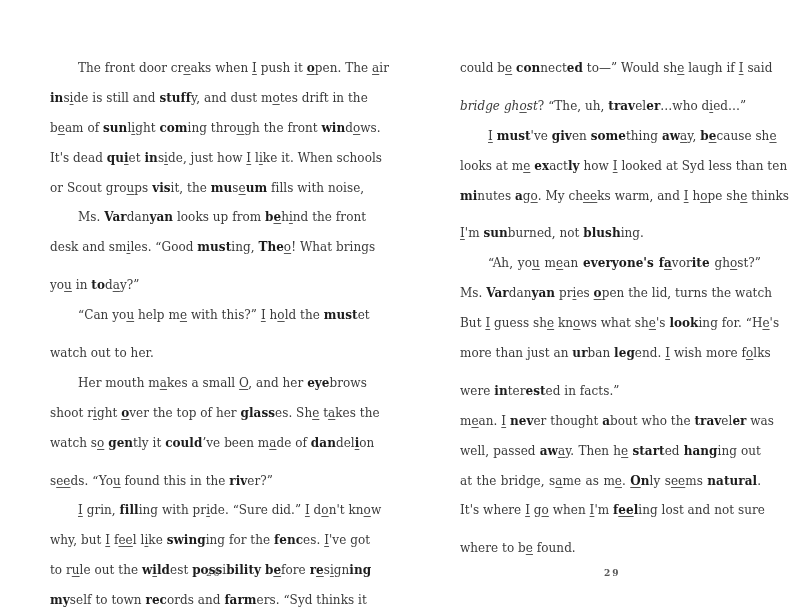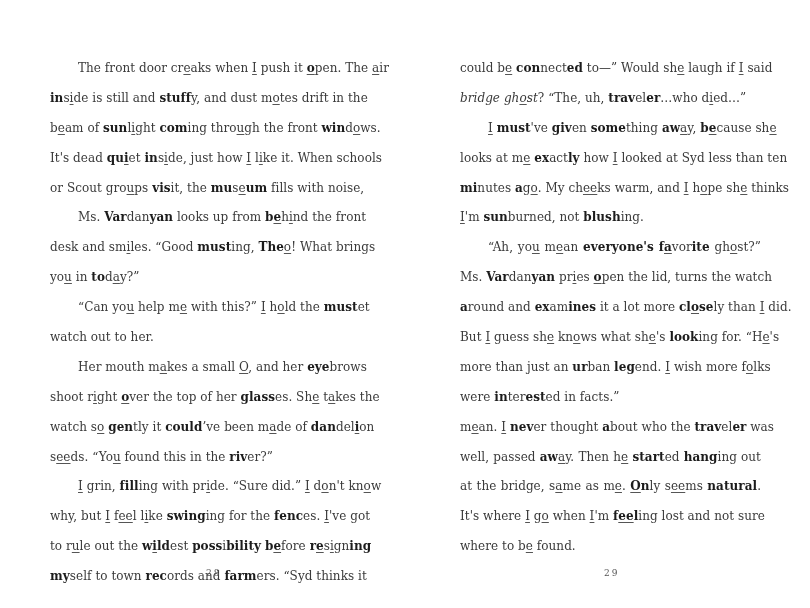--- a/index.html
+++ b/index.html
@@ -13,31 +13,31 @@
     position: absolute; top: 54px; width: 302px;
   }
   #page-left { left: 50px; }
   #page-right { left: 460px; width: 301px; }
   .line {
     height: 29.9px; line-height: 29.9px;
     font-size: 12px; letter-spacing: 0.05px;
     white-space: nowrap;
     text-align: justify; text-align-last: justify;
   }
-  .line.last { text-align-last: left; }
+  .line.last { text-align-last: left; margin-top: 8px; }
   .line.indent { padding-left: 28px; }
   .seg-b { font-weight: bold; color: #1c1c1c; }
   .seg-u { text-decoration: underline; text-decoration-thickness: 1px; text-underline-offset: 2px; text-decoration-color: #555; }
   .seg-i { font-style: italic; }
   .page-number {
     position: absolute; top: 568px; font-size: 9px; letter-spacing: 2px;
     color: #555; font-family: "DejaVu Serif", serif;
   }
   #page-number-left { left: 206px; }
-  #page-number-right { left: 604px; }
+  #page-number-right { left: 604px; font-weight: bold; }
 </style>
 </head>
 <body>
 
 <div id="page-left" class="page">
     <div class="line indent">The front door cr<span class="seg-u">e</span>aks when <span class="seg-u">I</span> push it <span class="seg-b seg-u">o</span>pen. The <span class="seg-u">a</span>ir</div>
     <div class="line"><span class="seg-b">in</span>s<span class="seg-u">i</span>de is still and <span class="seg-b">stuff</span>y, and dust m<span class="seg-u">o</span>tes drift in the</div>
     <div class="line">b<span class="seg-u">e</span>am of <span class="seg-b">sun</span>l<span class="seg-u">i</span>ght <span class="seg-b">com</span>ing thro<span class="seg-u">u</span>gh the front <span class="seg-b">win</span>d<span class="seg-u">o</span>ws.</div>
     <div class="line">It's dead <span class="seg-b">qu</span><span class="seg-b seg-u">i</span>et <span class="seg-b">in</span>s<span class="seg-u">i</span>de, just how <span class="seg-u">I</span> l<span class="seg-u">i</span>ke it. When schools</div>
     <div class="line">or Scout gro<span class="seg-u">u</span>ps <span class="seg-b">vis</span>it, the <span class="seg-b">mu</span>s<span class="seg-u">e</span><span class="seg-b">um</span> fills with noise,</div>
@@ -57,21 +57,20 @@
   </div>
 <div id="page-right" class="page">
     <div class="line">could b<span class="seg-u">e</span> <span class="seg-b">con</span>nect<span class="seg-b">ed</span> to—” Would sh<span class="seg-u">e</span> laugh if <span class="seg-u">I</span> said</div>
     <div class="line last"><span class="seg-i">bridge gh</span><span class="seg-u seg-i">o</span><span class="seg-i">st</span>? “The, uh, <span class="seg-b">trav</span>el<span class="seg-b">er</span>…who d<span class="seg-u">i</span>ed…”</div>
     <div class="line indent"><span class="seg-u">I</span> <span class="seg-b">must</span>'ve <span class="seg-b">giv</span>en <span class="seg-b">some</span>thing <span class="seg-b">aw</span><span class="seg-u">a</span>y, <span class="seg-b">b</span><span class="seg-b seg-u">e</span>cause sh<span class="seg-u">e</span></div>
     <div class="line">looks at m<span class="seg-u">e</span> <span class="seg-b">ex</span>act<span class="seg-b">ly</span> how <span class="seg-u">I</span> looked at Syd less than ten</div>
     <div class="line"><span class="seg-b">mi</span>nutes <span class="seg-b">a</span>g<span class="seg-u">o</span>. My ch<span class="seg-u">ee</span>ks warm, and <span class="seg-u">I</span> h<span class="seg-u">o</span>pe sh<span class="seg-u">e</span> thinks</div>
     <div class="line last"><span class="seg-u">I</span>'m <span class="seg-b">sun</span>burned, not <span class="seg-b">blush</span>ing.</div>
     <div class="line indent">“Ah, yo<span class="seg-u">u</span> m<span class="seg-u">e</span>an <span class="seg-b">every</span><span class="seg-b">one's</span> <span class="seg-b">f</span><span class="seg-b seg-u">a</span>vor<span class="seg-b">ite</span> gh<span class="seg-u">o</span>st?”</div>
     <div class="line">Ms. <span class="seg-b">Var</span>dan<span class="seg-b">yan</span> pr<span class="seg-u">i</span>es <span class="seg-b seg-u">o</span>pen the lid, turns the watch</div>
-    <div class="line"><span class="seg-b">a</span>round and <span class="seg-b">ex</span>am<span class="seg-b">ines</span> it a lot more <span class="seg-b">cl</span><span class="seg-b seg-u">o</span><span class="seg-b">se</span>ly than <span class="seg-u">I</span> did.</div>
     <div class="line">But <span class="seg-u">I</span> guess sh<span class="seg-u">e</span> kn<span class="seg-u">o</span>ws what sh<span class="seg-u">e</span>'s <span class="seg-b">look</span>ing for. “H<span class="seg-u">e</span>'s</div>
     <div class="line">more than just an <span class="seg-b">ur</span>ban <span class="seg-b">leg</span>end. <span class="seg-u">I</span> wish more f<span class="seg-u">o</span>lks</div>
     <div class="line last">were <span class="seg-b">in</span>ter<span class="seg-b">est</span>ed in facts.”</div>
     <div class="line">m<span class="seg-u">e</span>an. <span class="seg-u">I</span> <span class="seg-b">nev</span>er thought <span class="seg-b">a</span>bout who the <span class="seg-b">trav</span>el<span class="seg-b">er</span> was</div>
     <div class="line">well, passed <span class="seg-b">aw</span><span class="seg-u">a</span>y. Then h<span class="seg-u">e</span> <span class="seg-b">start</span>ed <span class="seg-b">hang</span>ing out</div>
     <div class="line">at the bridge, s<span class="seg-u">a</span>me as m<span class="seg-u">e</span>. <span class="seg-b seg-u">O</span><span class="seg-b">n</span>ly s<span class="seg-u">ee</span>ms <span class="seg-b">natural</span>.</div>
     <div class="line">It's where <span class="seg-u">I</span> g<span class="seg-u">o</span> when <span class="seg-u">I</span>'m <span class="seg-b">f</span><span class="seg-b seg-u">ee</span><span class="seg-b">l</span>ing lost and not sure</div>
     <div class="line last">where to b<span class="seg-u">e</span> found.</div>
   </div>
 

